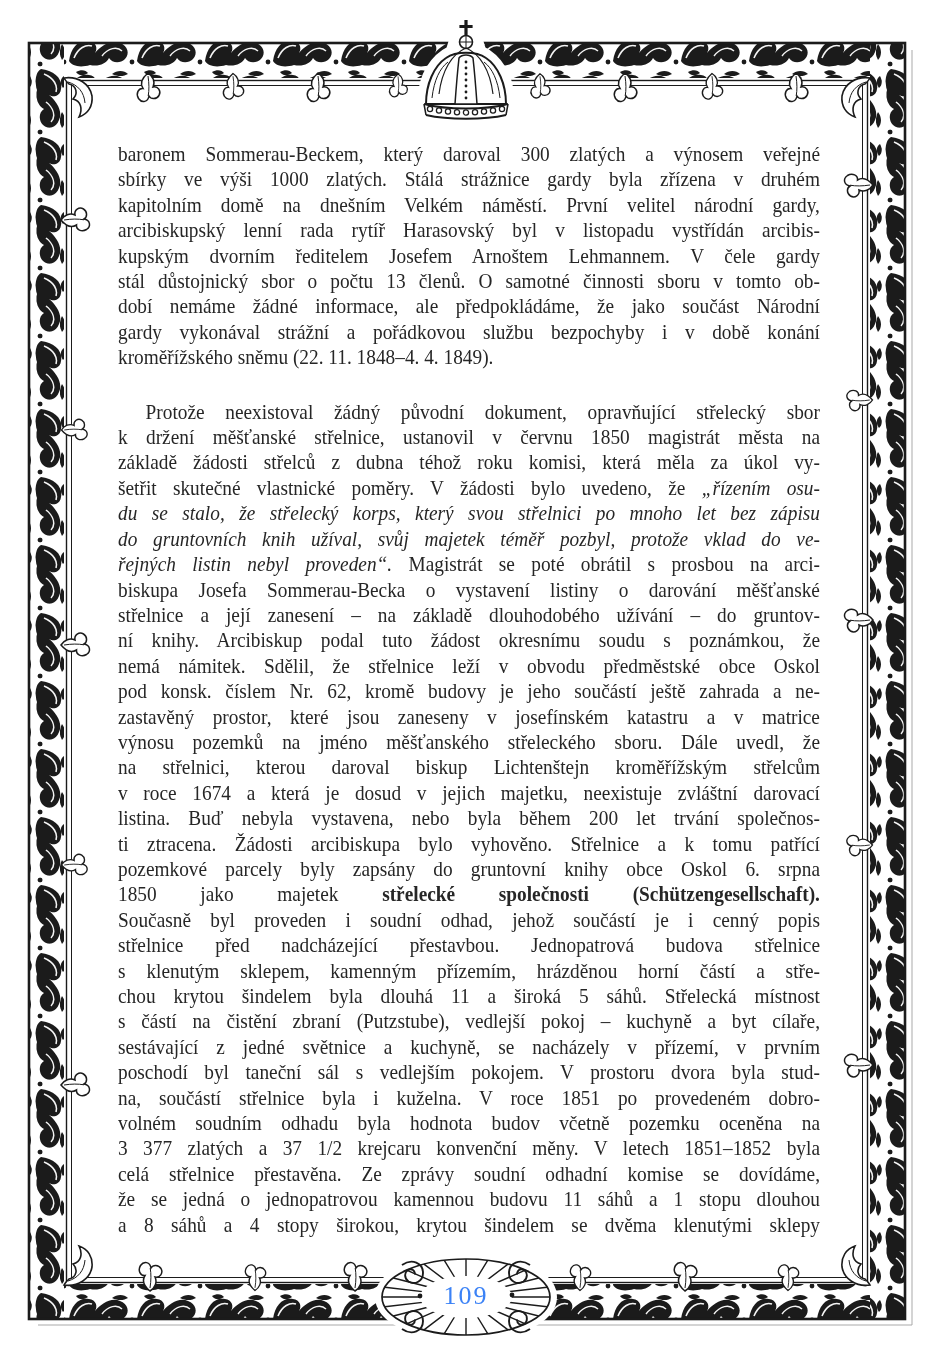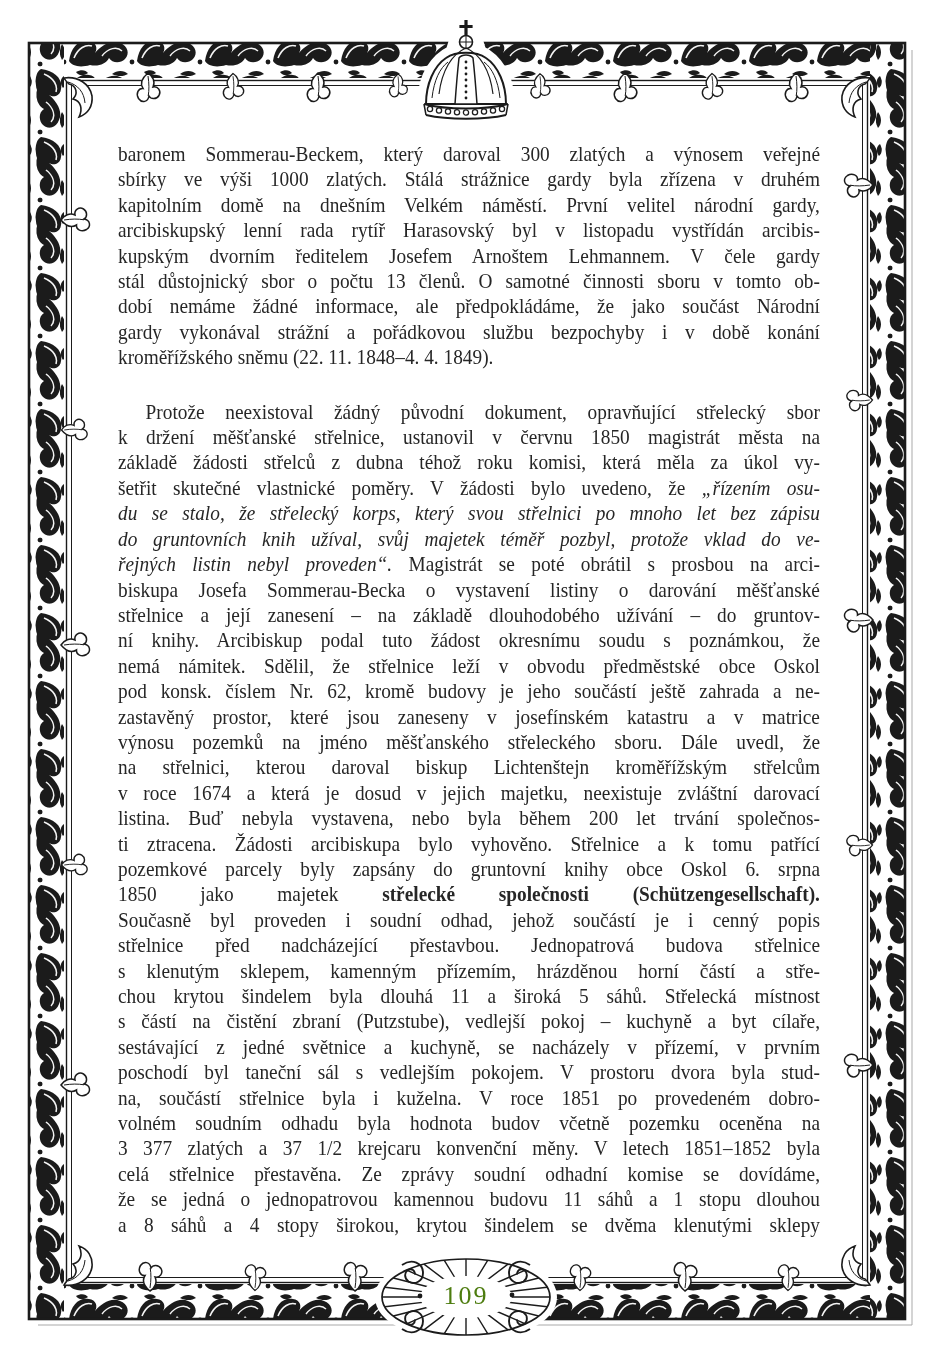--- a/index.html
+++ b/index.html
@@ -36,21 +36,21 @@
   .seg-n { font-style: normal; }
   .seg-i { font-style: italic; }
   .seg-b { font-weight: bold; }
   .page-number {
     position: absolute;
     left: 424px; top: 1281px;
     width: 84px;
     text-align: center;
     font-size: 26px;
     letter-spacing: 2px;
-    color: #4d7c0f;
+    color: #3b82f6;
   }
 </style>
 </head>
 <body>
 
 <svg id="border-art" viewBox="0 0 933 1346" xmlns="http://www.w3.org/2000/svg">
   <defs>
     <pattern id="folH" x="0" y="0" width="68" height="34" patternUnits="userSpaceOnUse">
       <rect width="68" height="34" fill="#ffffff"></rect>
       <path d="M1,27 C3,13 11,5 21,7 C28,8 30,14 27,19 C33,12 43,5 52,9 C60,12 62,20 57,25 C52,30 44,29 41,24 C38,30 30,33 22,31 C12,34 4,32 1,27 Z" fill="#1b1b1b"></path>

